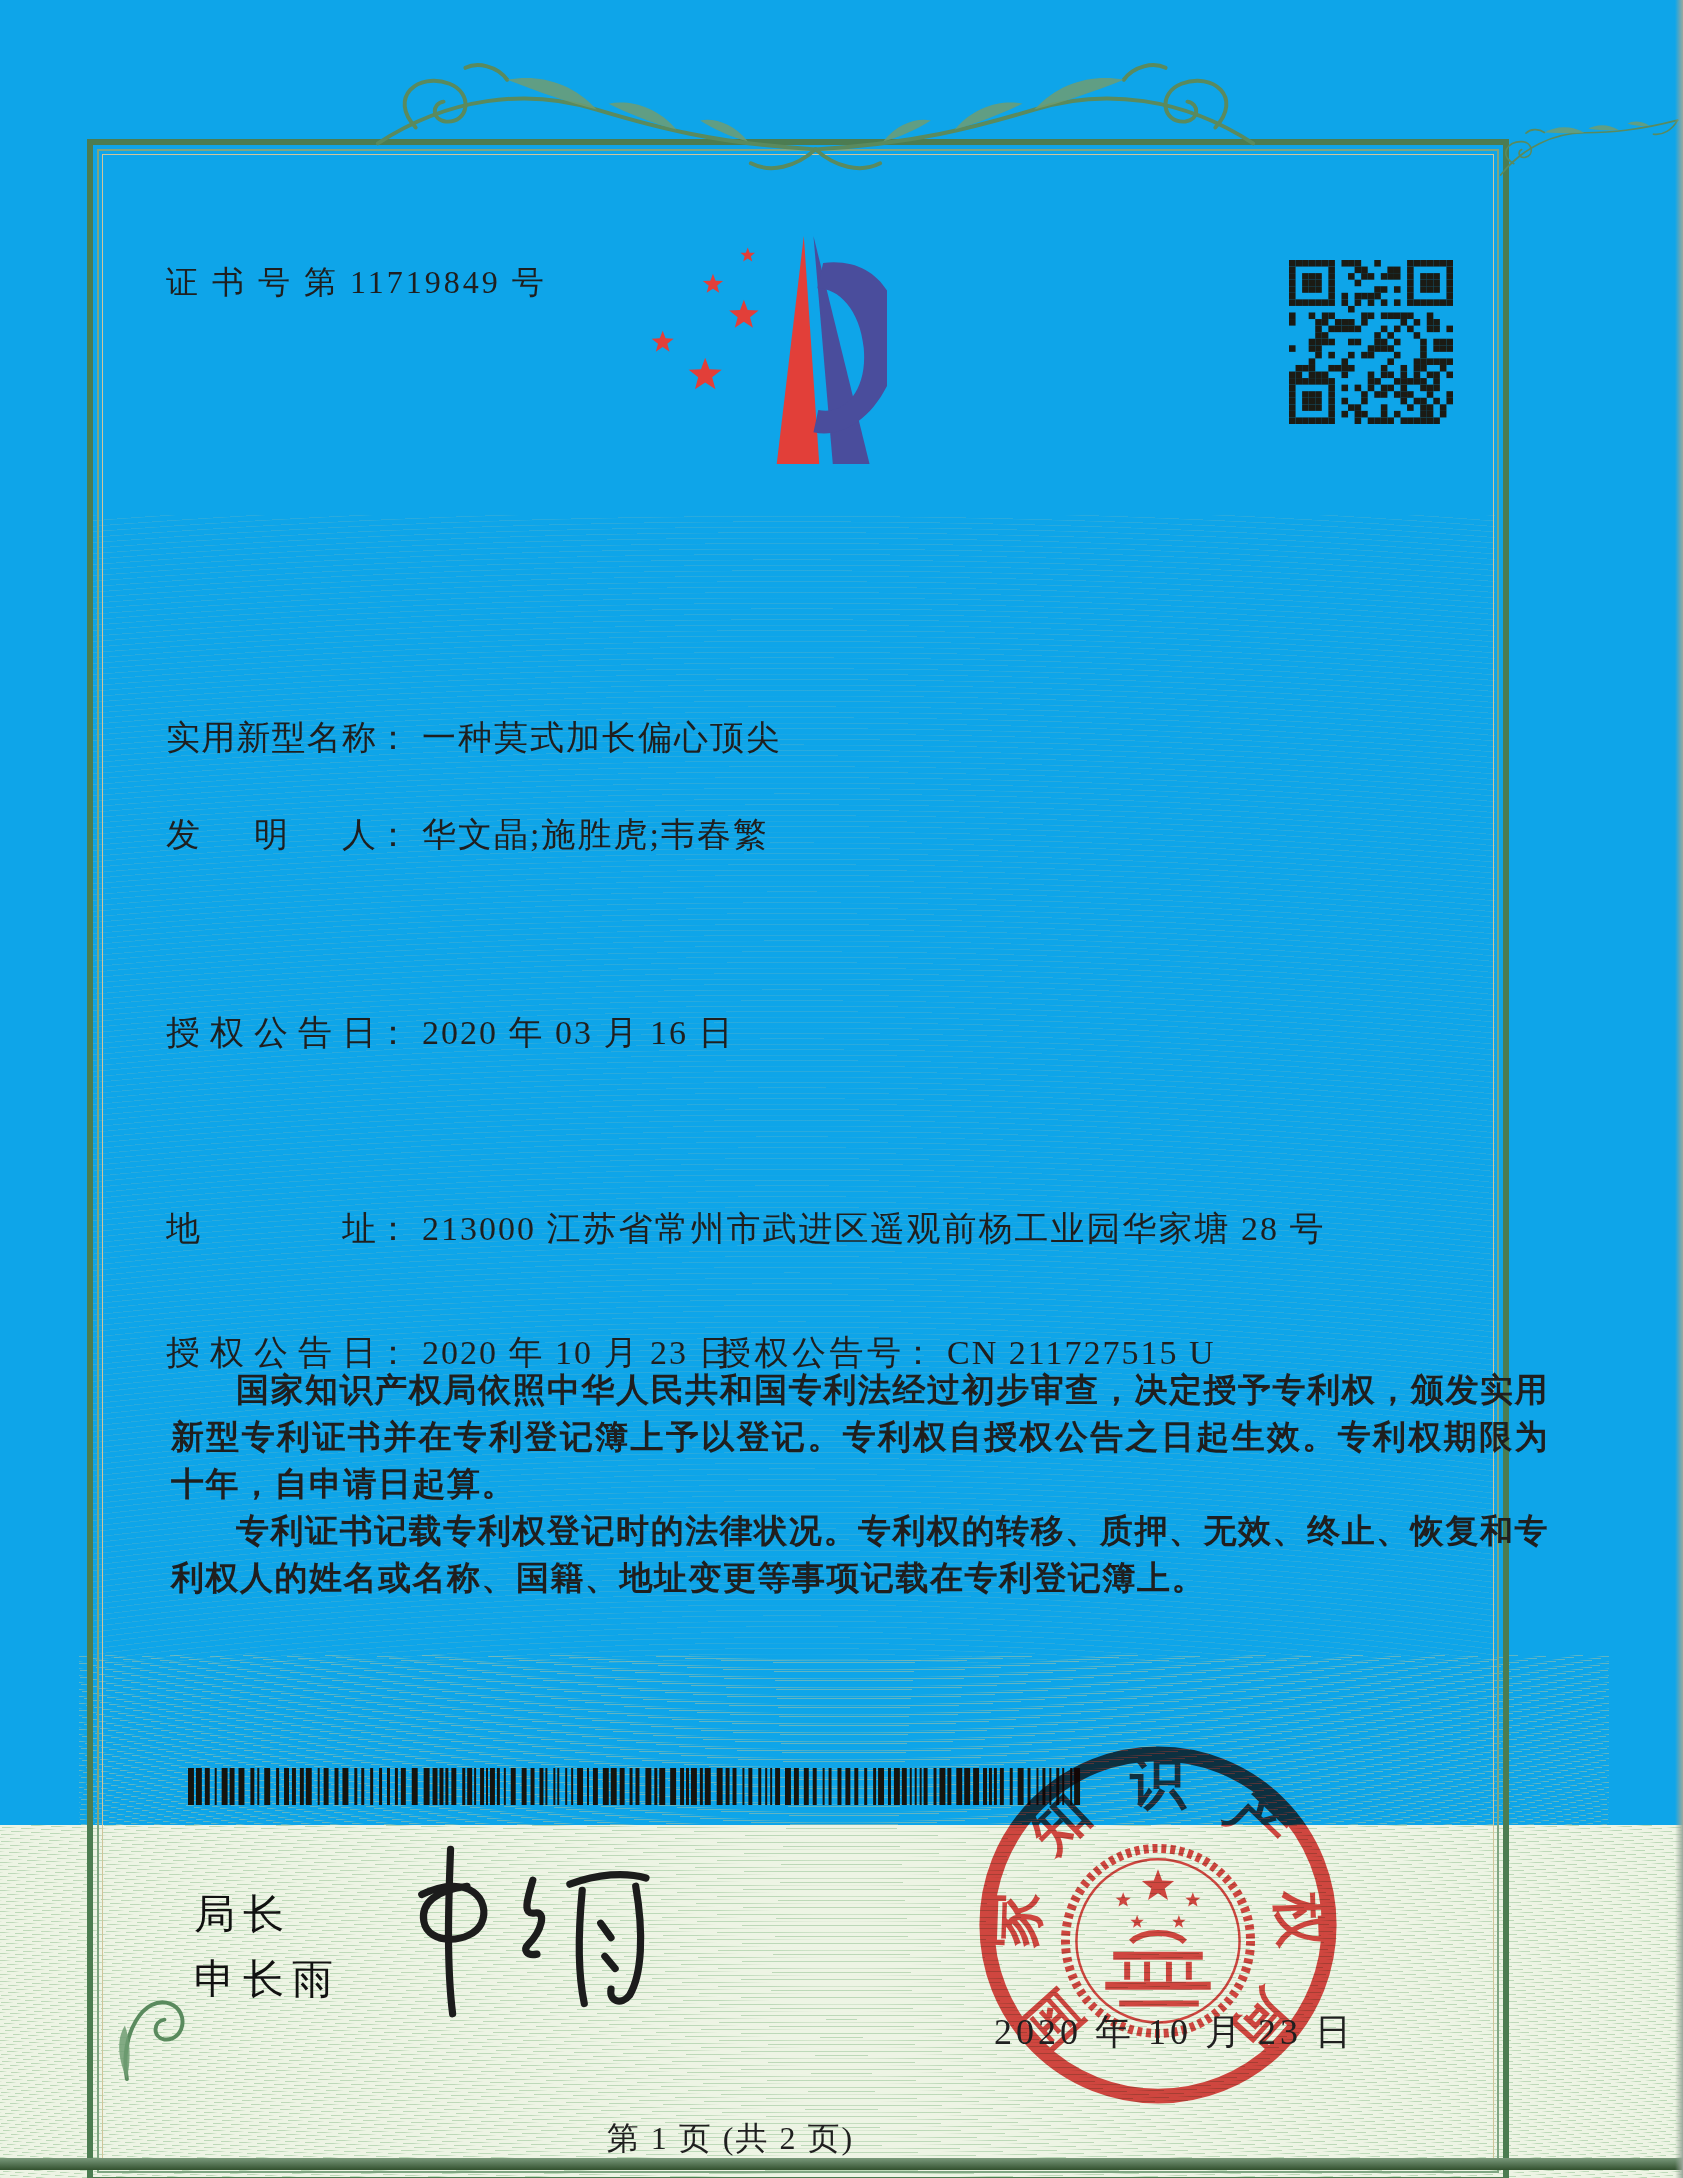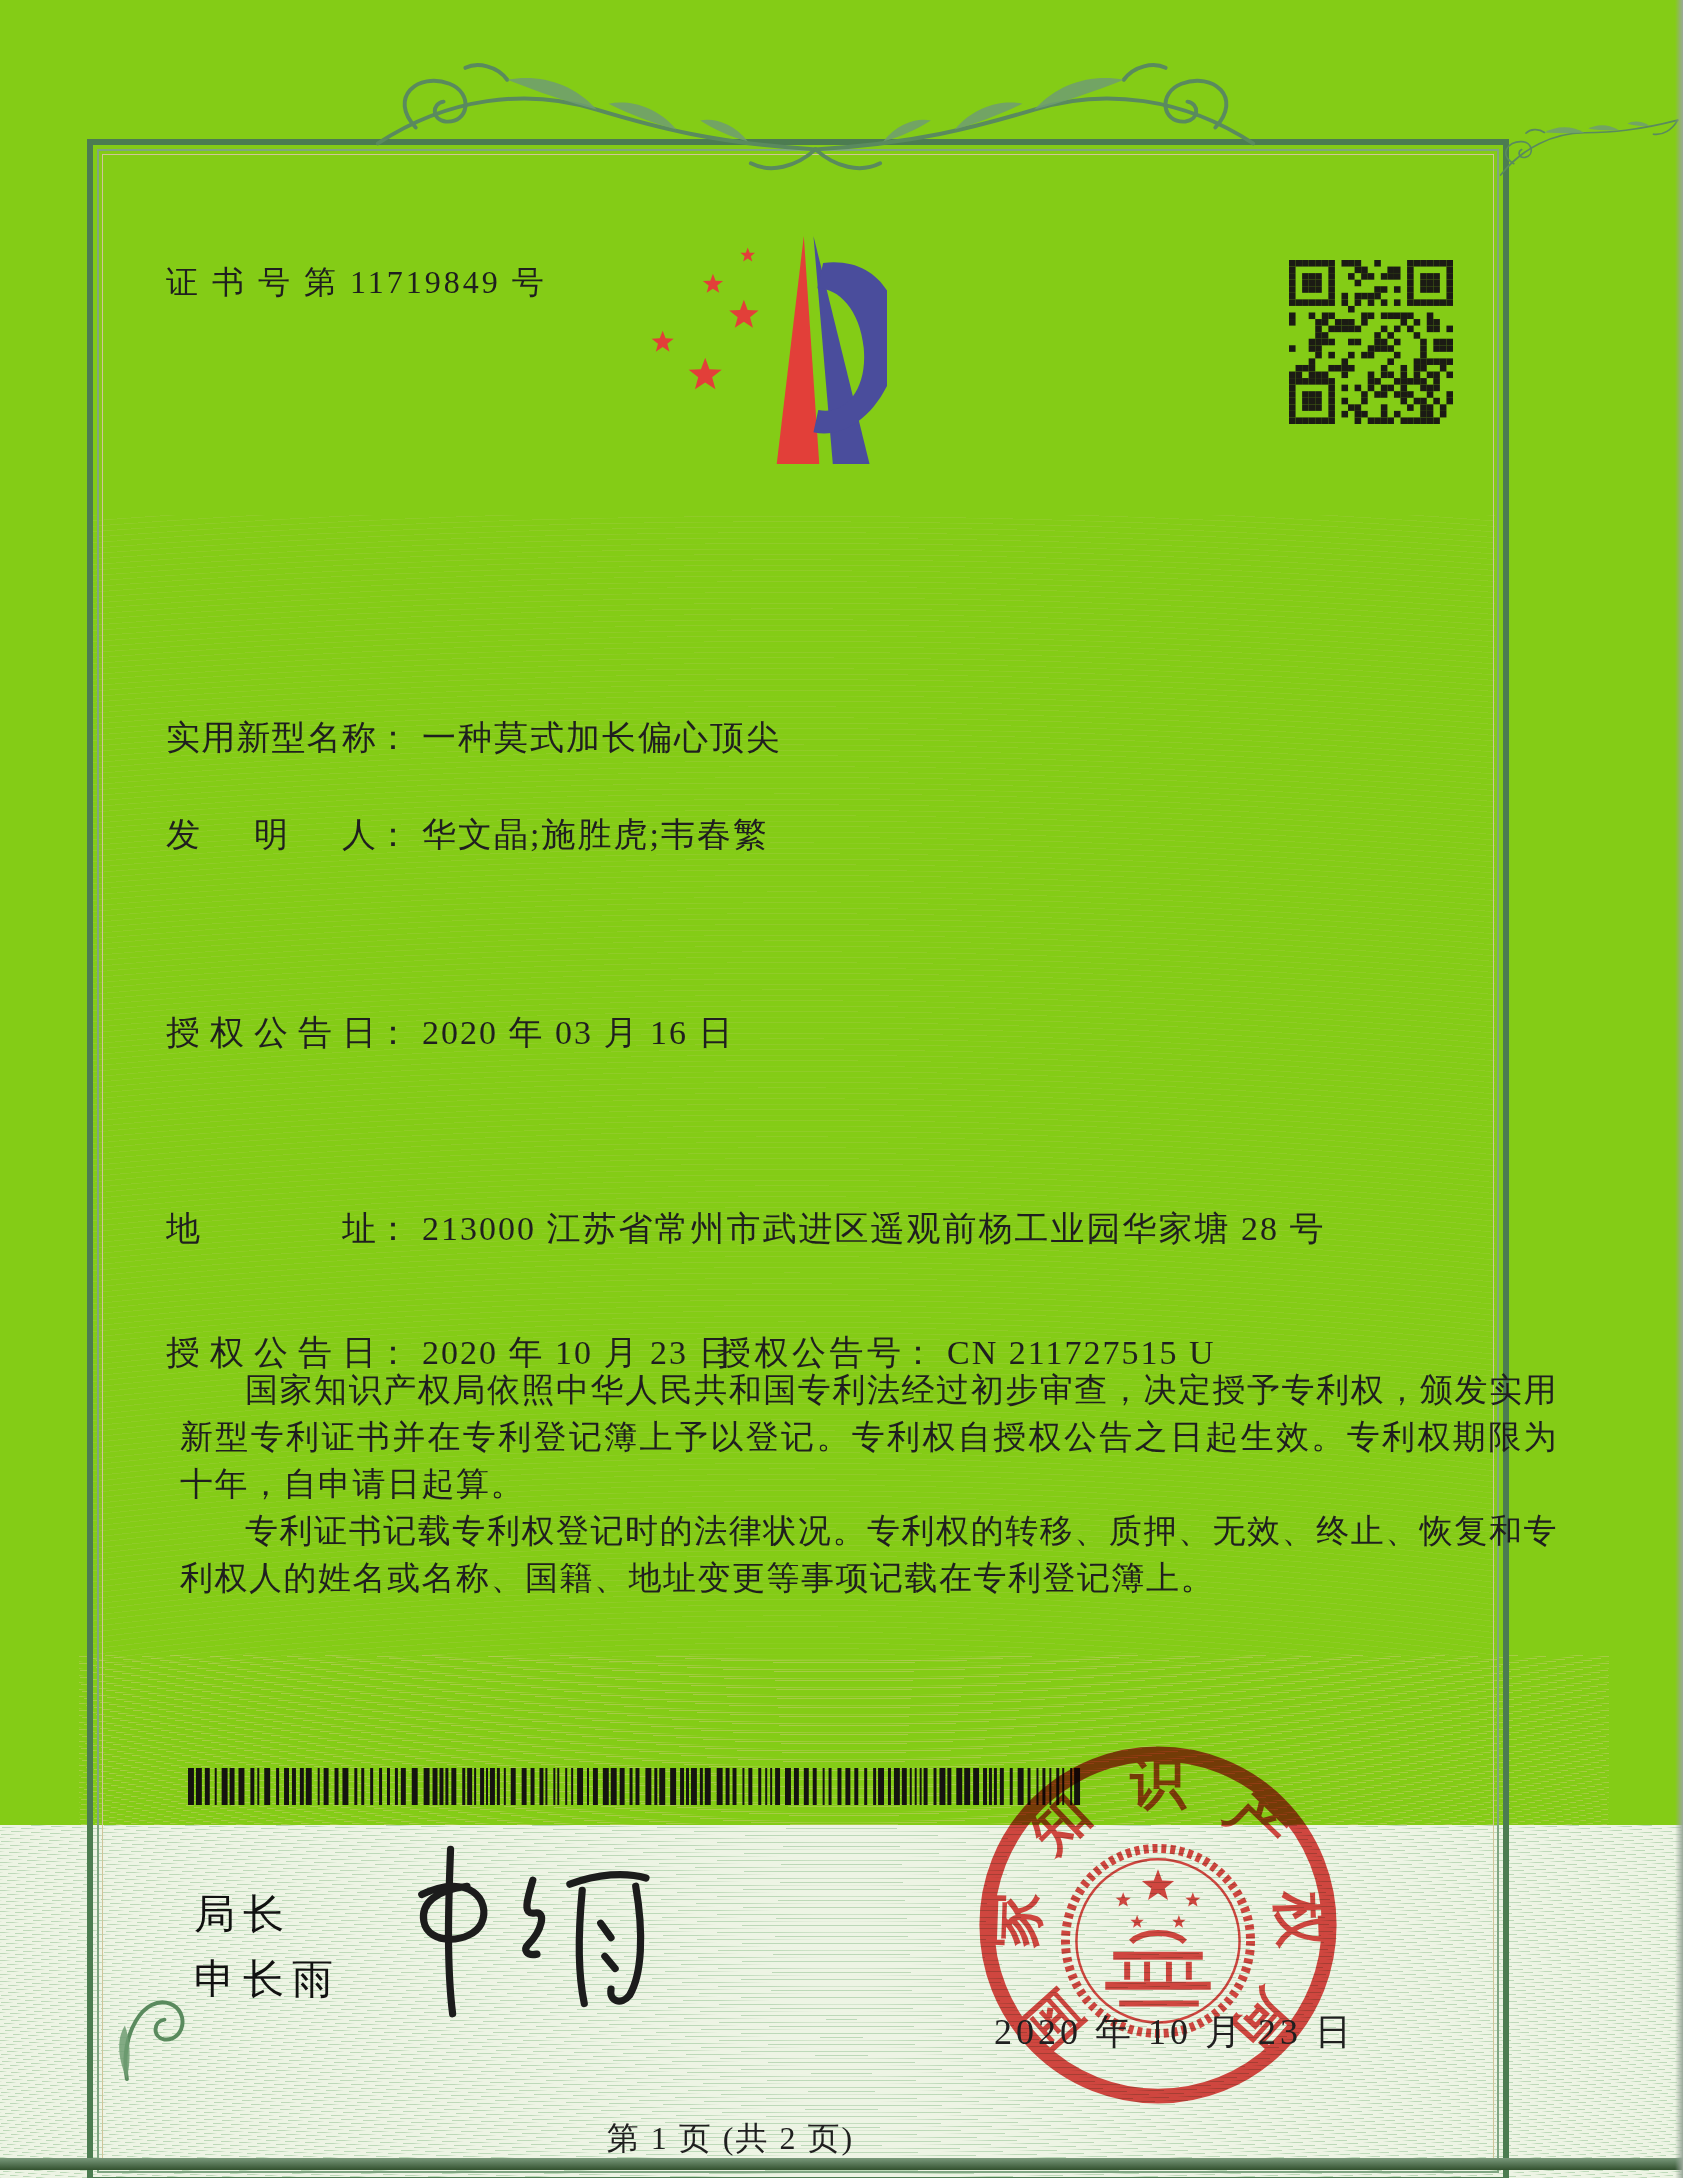--- a/index.html
+++ b/index.html
@@ -1,16 +1,16 @@
 <!DOCTYPE html>
 <html><head>
 <meta charset="utf-8">
 <style>
   html,body{margin:0;padding:0;background:#e8e8e8;}
-  .page{position:relative;width:1683px;height:2178px;background:#84cc16;overflow:hidden;
+  .page{position:relative;width:1683px;height:2178px;background:#0ea5e9;overflow:hidden;
         font-family:"Liberation Serif",serif;color:#1f1f1f;}
   
   .waves{position:absolute;pointer-events:none;}
   .waves-mid{left:89px;top:515px;width:1406px;height:1148px;opacity:.28;
     background:repeating-radial-gradient(120% 80% at 50% 240%,rgba(214,202,150,0) 0 8px,rgba(214,202,150,.5) 9px 10px);}
   .waves-cream{left:79px;top:1655px;width:1530px;height:170px;opacity:.75;
     background:repeating-radial-gradient(130% 90% at 50% 230%,rgba(216,204,140,0) 0 7px,rgba(216,204,140,.55) 8px 9px);}
   .waves-green{left:0;top:1825px;width:1683px;height:353px;background-color:#edf4e4;
     background-image:repeating-radial-gradient(150% 110% at 50% 270%,rgba(140,190,140,0) 0 7px,rgba(140,190,140,.5) 8px 9px);}
   
@@ -27,22 +27,22 @@
   .logo{position:absolute;left:622px;top:234px;width:265px;height:232px;}
   .qr{position:absolute;left:1289px;top:260px;width:164px;height:164px;}
   .title{position:absolute;left:311px;top:505px;margin:0;font-size:75px;font-weight:700;
          letter-spacing:32px;white-space:nowrap;}
   .row{position:absolute;left:166px;font-size:34px;white-space:nowrap;}
   .lbl{display:inline-block;width:210px;text-align:justify;text-align-last:justify;vertical-align:bottom;}
   .lbl-sm{width:184px;}
   .colon{margin-right:12px;}
   .val{letter-spacing:2px;}
   .grant-field{position:absolute;left:551px;top:0;}
-  .body{position:absolute;left:180px;top:1367px;width:1378px;font-size:33px;line-height:47px;
-        text-align:justify;letter-spacing:1.5px;}
+  .body{position:absolute;left:171px;top:1367px;width:1378px;font-size:33px;line-height:47px;
+        text-align:justify;letter-spacing:1.5px;font-weight:bold;}
   .body p{margin:0;text-indent:65px;}
   .barcode{position:absolute;left:188px;top:1768px;width:897px;height:37px;}
   .gothic{font-family:"Liberation Sans",sans-serif;font-size:41px;letter-spacing:8px;color:#111;}
   .signer-title{position:absolute;left:194px;top:1887px;}
   .signer-name{position:absolute;left:194px;top:1952px;}
   .signature{position:absolute;left:386px;top:1841px;width:269px;height:180px;}
   .sig-stroke{stroke:#1c1c1c;stroke-width:7;fill:none;stroke-linecap:round;stroke-linejoin:round;}
   .seal{position:absolute;left:962px;top:1729px;width:392px;height:392px;mix-blend-mode:multiply;opacity:.93;}
   .seal-red{stroke:#dd3b38;fill:none;}
   .seal-char{font-size:56px;font-weight:700;fill:#dd3b38;font-family:"Liberation Serif",serif;}

